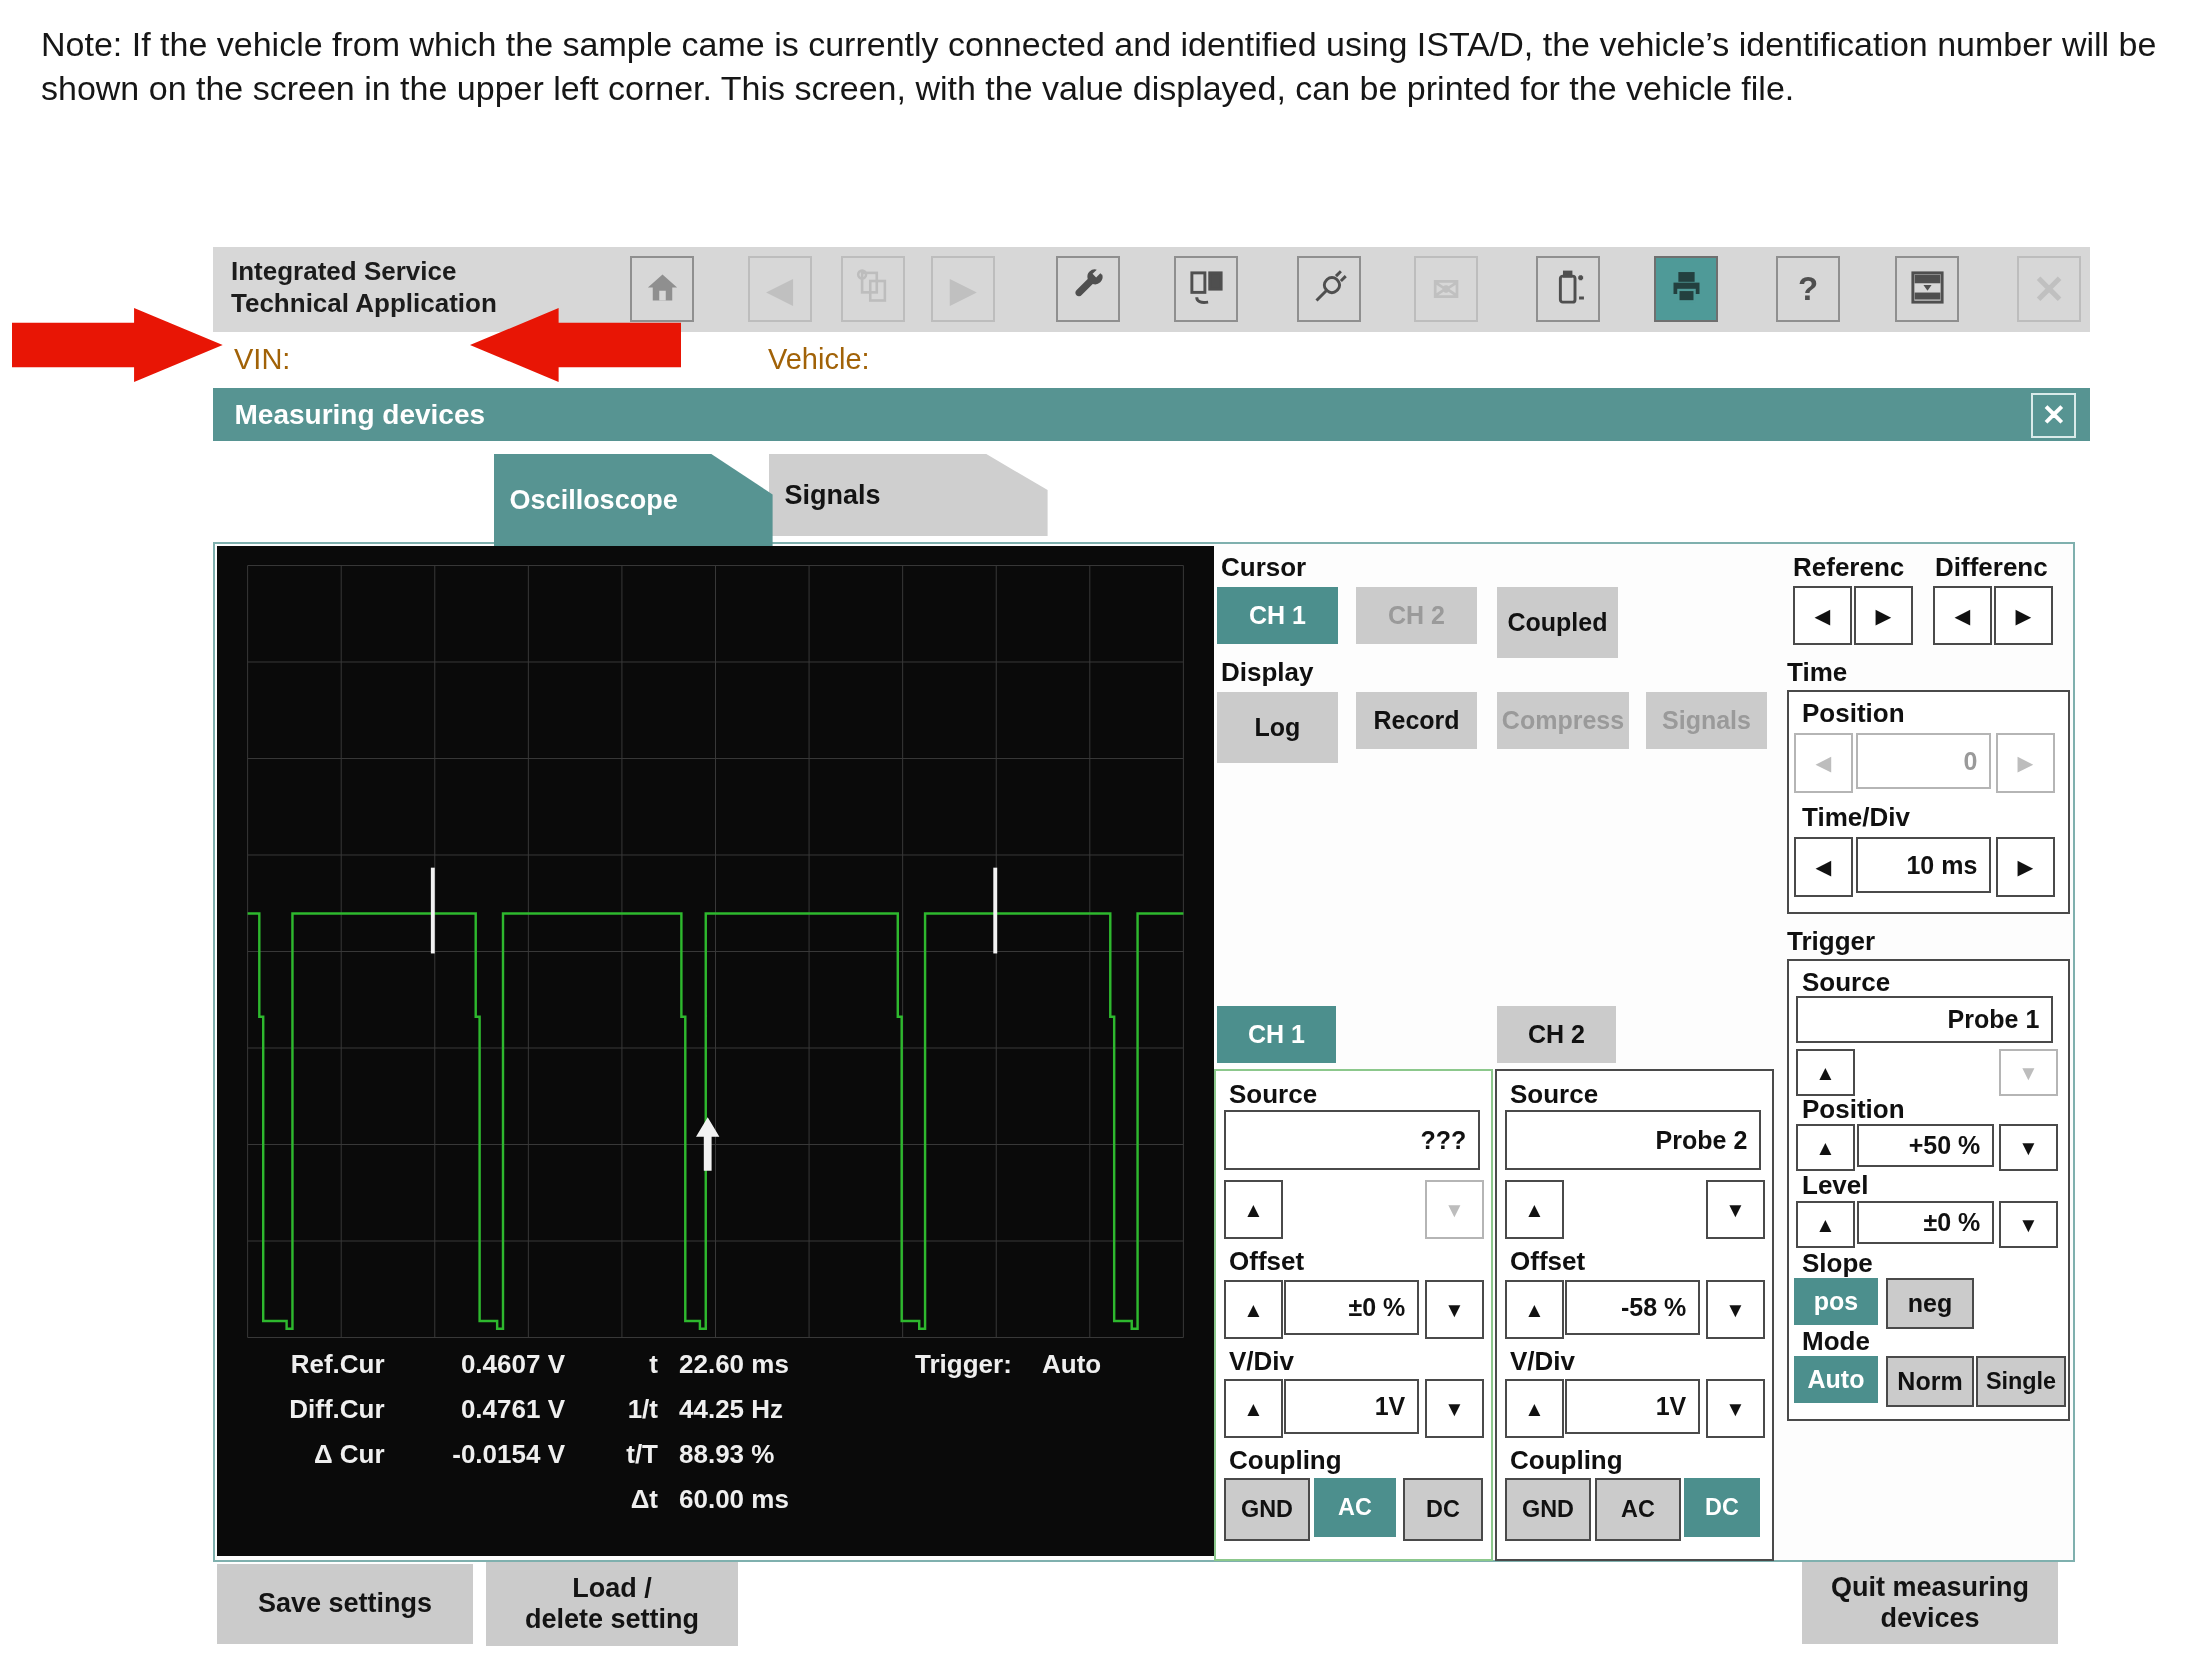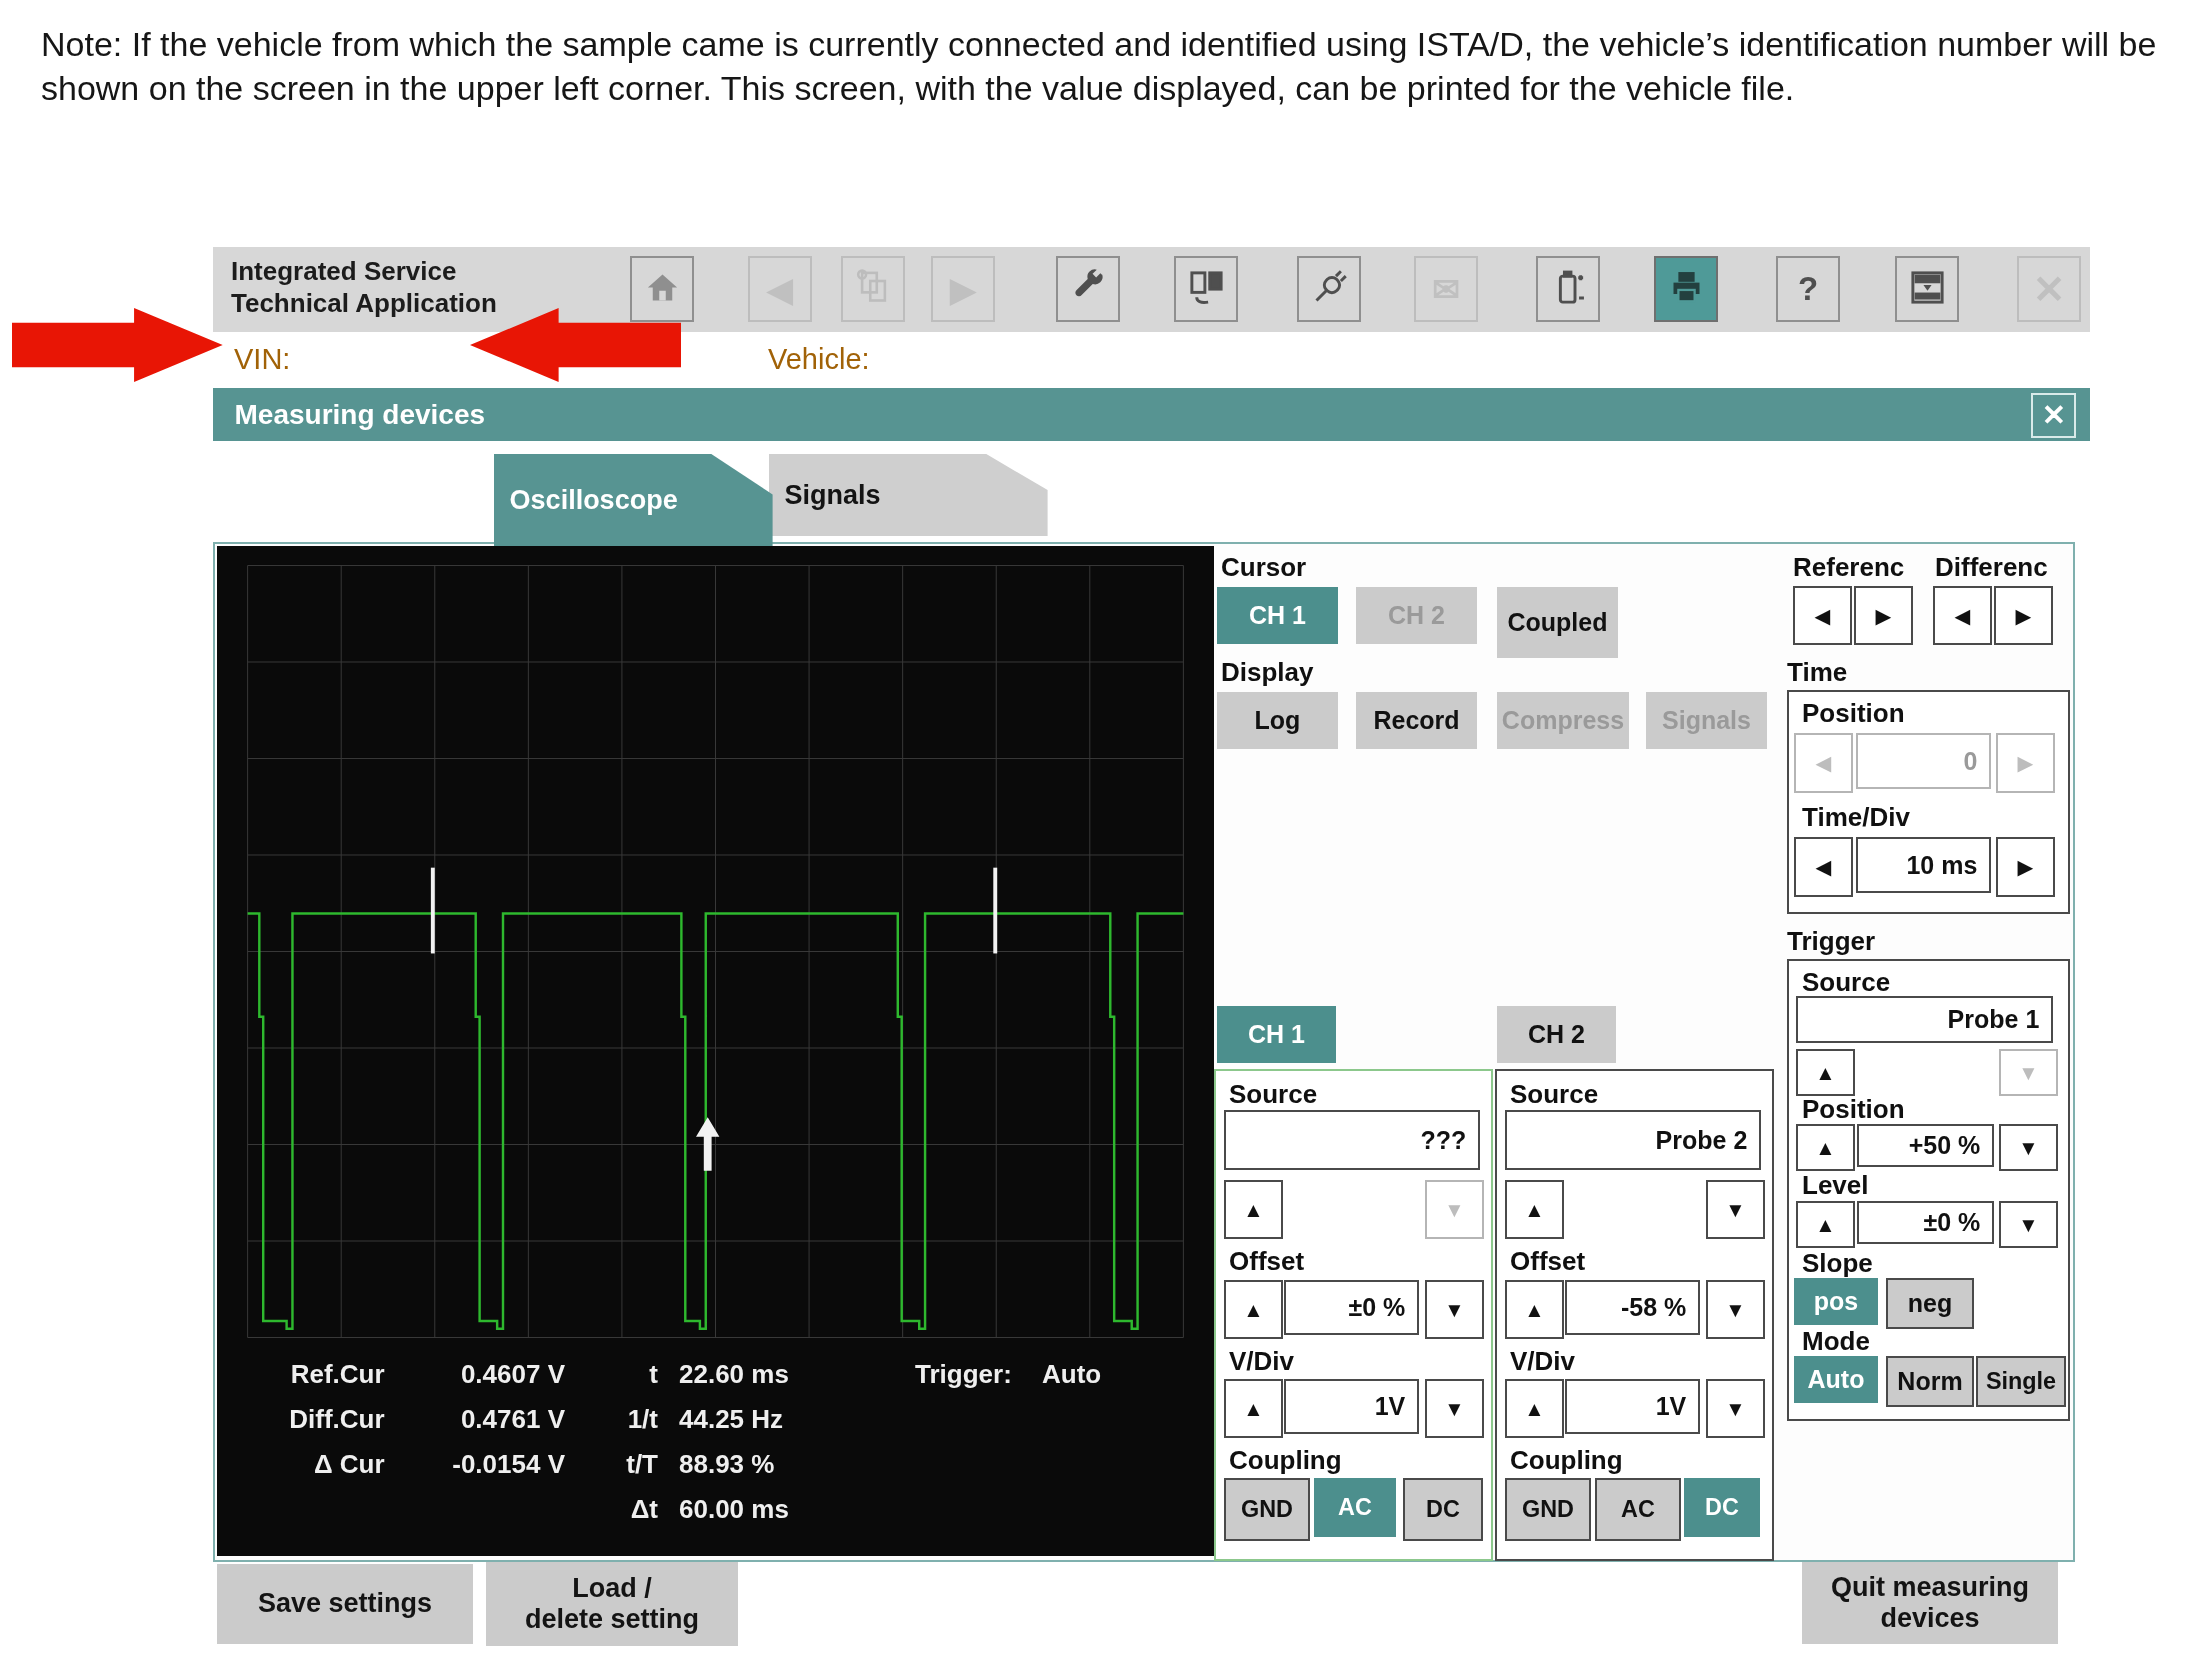--- a/index.html
+++ b/index.html
@@ -26,21 +26,21 @@
   .bar-close{position:absolute;right:13.7px;top:4.9px;width:41px;height:41px;border:2px solid #d9eae9;
              display:flex;align-items:center;justify-content:center;color:#fff;font-size:29px;font-weight:bold;}
   .tab{position:absolute;top:454px;height:82px;display:flex;align-items:center;padding-left:15.6px;
        font-weight:bold;font-size:27px;clip-path:polygon(0 0,78% 0,100% 44%,100% 100%,0 100%);}
   .tab.inactive{background:#cfcfcf;color:#141414;}
   .tab.active{background:#579492;color:#fff;height:92px;z-index:3;}
   .content{left:213px;top:542px;width:1858px;height:1016px;border:2px solid #7fb0ae;background:#fdfdfd;}
   .scope{left:217px;top:546px;width:997px;height:1010px;background:#0a0a0a;}
   .ro-row{position:absolute;left:217px;width:997px;height:35px;color:#efefef;
           font-weight:bold;font-size:26px;}
-  .ro-row span{position:absolute;white-space:nowrap;margin-top:10px;}
+  .ro-row span{position:absolute;white-space:nowrap;}
   .c1{left:15.6px;width:152px;text-align:right;}
   .c2{left:187px;width:161px;text-align:right;}
   .c3{left:373px;width:68px;text-align:right;}
   .c4{left:462px;}
   .c5{left:698px;}
   .c6{left:825px;}
   .seclbl{position:absolute;font-weight:bold;font-size:26px;color:#101010;white-space:nowrap;}
   .btn{position:absolute;display:flex;align-items:center;justify-content:center;
        font-weight:bold;font-size:25px;background:#cbcbcb;color:#111;}
   .btn.teal{background:#4c8f8d;color:#fff;}
@@ -228,21 +228,21 @@
     <span class="c3">Δt</span>
     <span class="c4">60.00 ms</span>
   </div>
 
   <div class="seclbl" style="left:1221px;top:552px">Cursor</div>
   <div class="btn teal" style="left:1217px;top:587px;width:121px;height:57px">CH 1</div>
   <div class="btn dis" style="left:1356px;top:587px;width:121px;height:57px">CH 2</div>
   <div class="btn" style="left:1497px;top:587px;width:121px;height:71px">Coupled</div>
 
   <div class="seclbl" style="left:1221px;top:657px">Display</div>
-  <div class="btn" style="left:1217px;top:692px;width:121px;height:57px">Log</div>
+  <div class="btn" style="left:1217px;top:692px;width:121px;height:71px">Log</div>
   <div class="btn" style="left:1356px;top:692px;width:121px;height:57px">Record</div>
   <div class="btn dis" style="left:1497px;top:692px;width:132px;height:57px">Compress</div>
   <div class="btn dis" style="left:1646px;top:692px;width:121px;height:57px">Signals</div>
 
   <div class="seclbl" style="left:1793px;top:552px">Referenc</div>
   <div class="seclbl" style="left:1935px;top:552px">Differenc</div>
   <div class="sqbtn" style="left:1793px;top:586px;width:55px;height:55px">◀</div>
   <div class="sqbtn" style="left:1854px;top:586px;width:55px;height:55px">▶</div>
   <div class="sqbtn" style="left:1933px;top:586px;width:55px;height:55px">◀</div>
   <div class="sqbtn" style="left:1994px;top:586px;width:55px;height:55px">▶</div>

